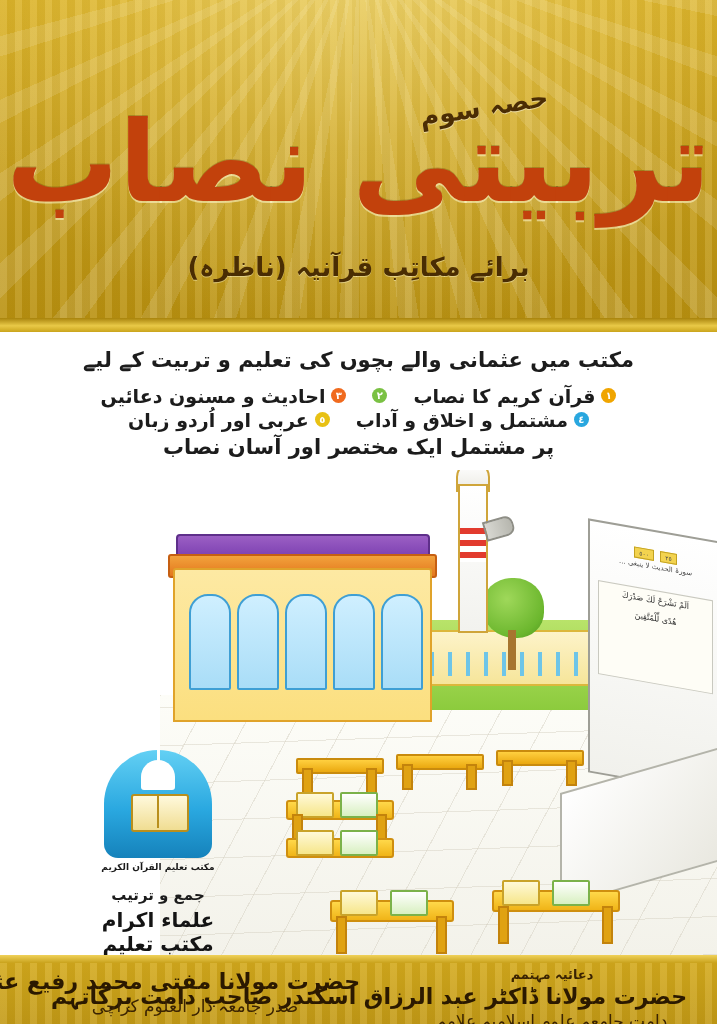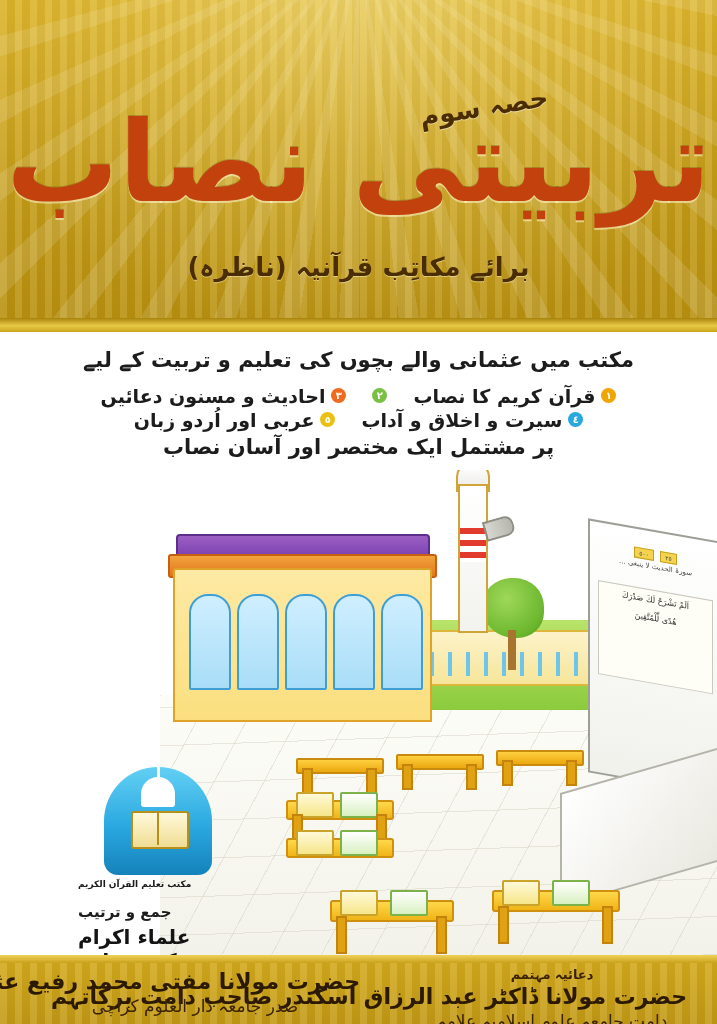--- a/index.html
+++ b/index.html
@@ -405,23 +405,23 @@
     background: linear-gradient(180deg, #fff9d8 0%, #f6e68a 100%);
     border: 2px solid #c9a32a;
     border-radius: 2px;
   }
   .book.g { background: linear-gradient(180deg, #ffffff 0%, #d8f0c0 100%); border-color: #7bb24a; }
 
   
   .logo-wrap {
     position: absolute;
     left: 78px;
-    top: 767px;
+    top: 750px;
     width: 160px;
-    text-align: left;
+    text-align: center;
     direction: rtl;
   }
   .logo-shield {
     position: relative;
     width: 108px;
     height: 108px;
     margin: 0 auto;
     background: linear-gradient(180deg, #63d0f4 0%, #2aa8e0 55%, #1582bb 100%);
     border-radius: 54px 54px 14px 14px;
   }
@@ -563,21 +563,21 @@
       </span>
       <span class="point">
         <span class="bullet b3">٣</span>
         <span>احادیث و مسنون دعائیں</span>
       </span>
     </div>
 
     <div class="points">
       <span class="point">
         <span class="bullet b4">٤</span>
-        <span>سیرت و اخلاق و آداب</span>
+        <span>مشتمل و اخلاق و آداب</span>
       </span>
       <span class="point">
         <span class="bullet b5">٥</span>
         <span>عربی اور اُردو زبان</span>
       </span>
     </div>
 
     <p class="desc-line">پر مشتمل ایک مختصر اور آسان نصاب</p>
   </div>
 

